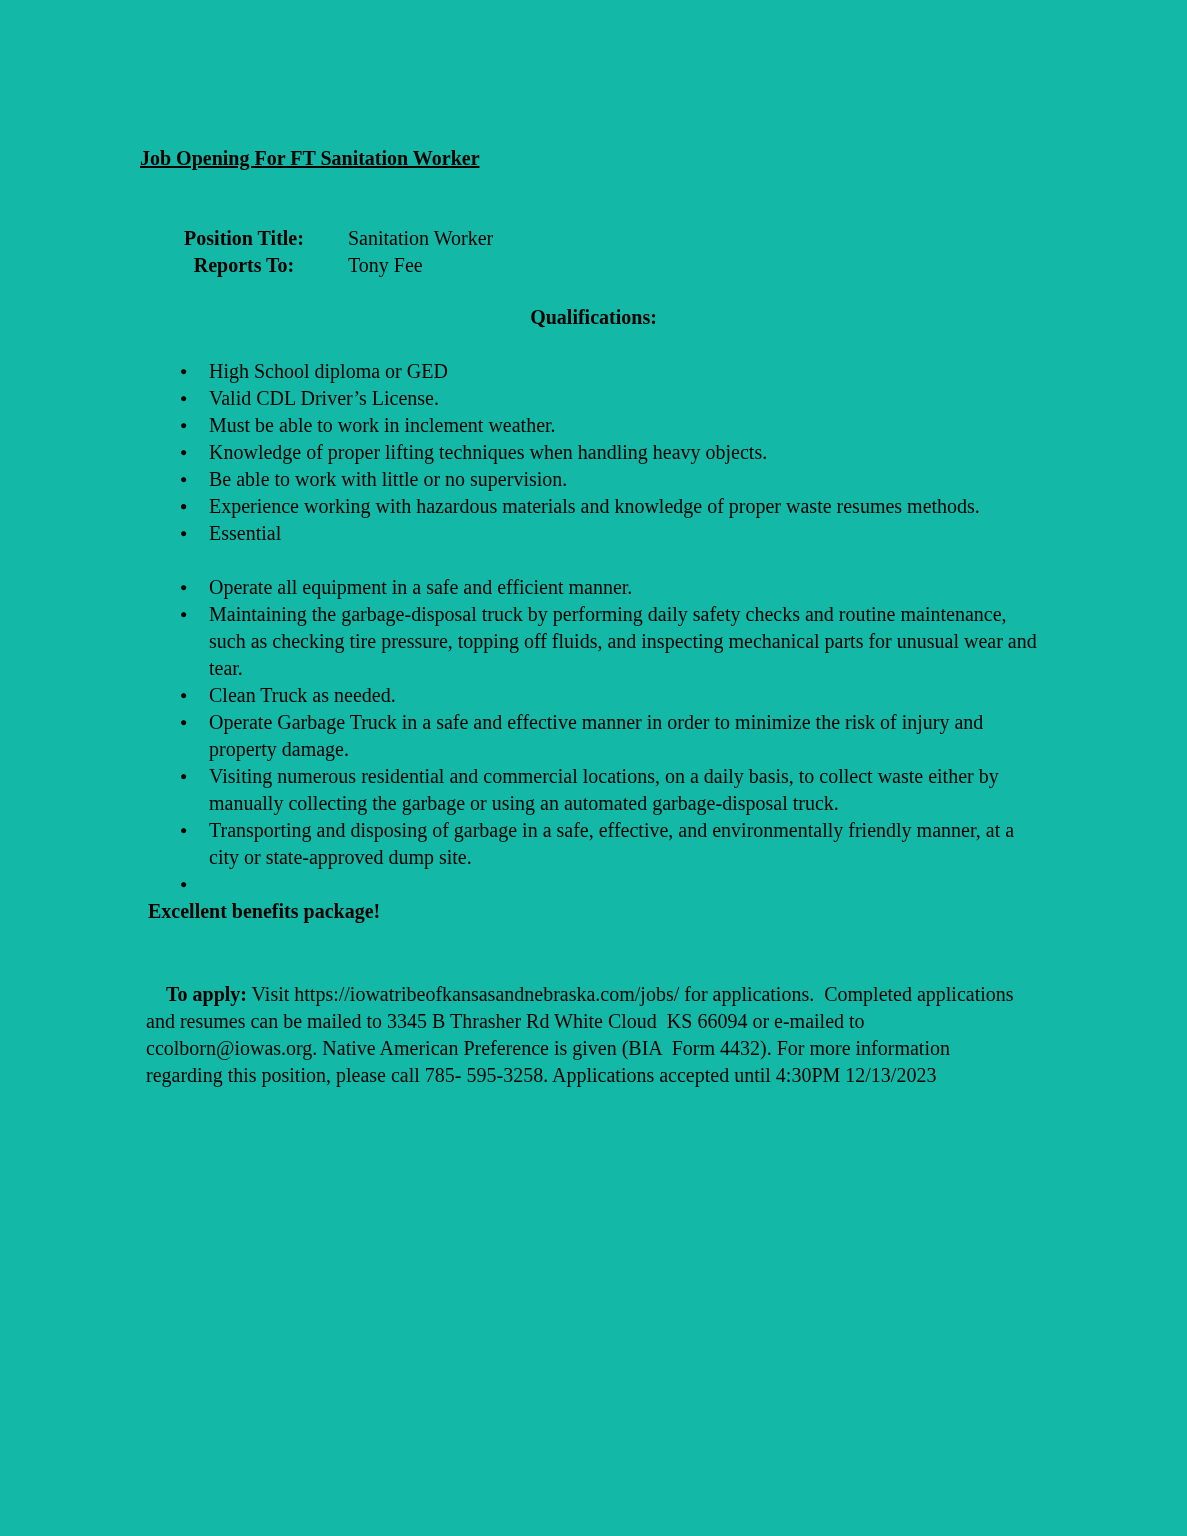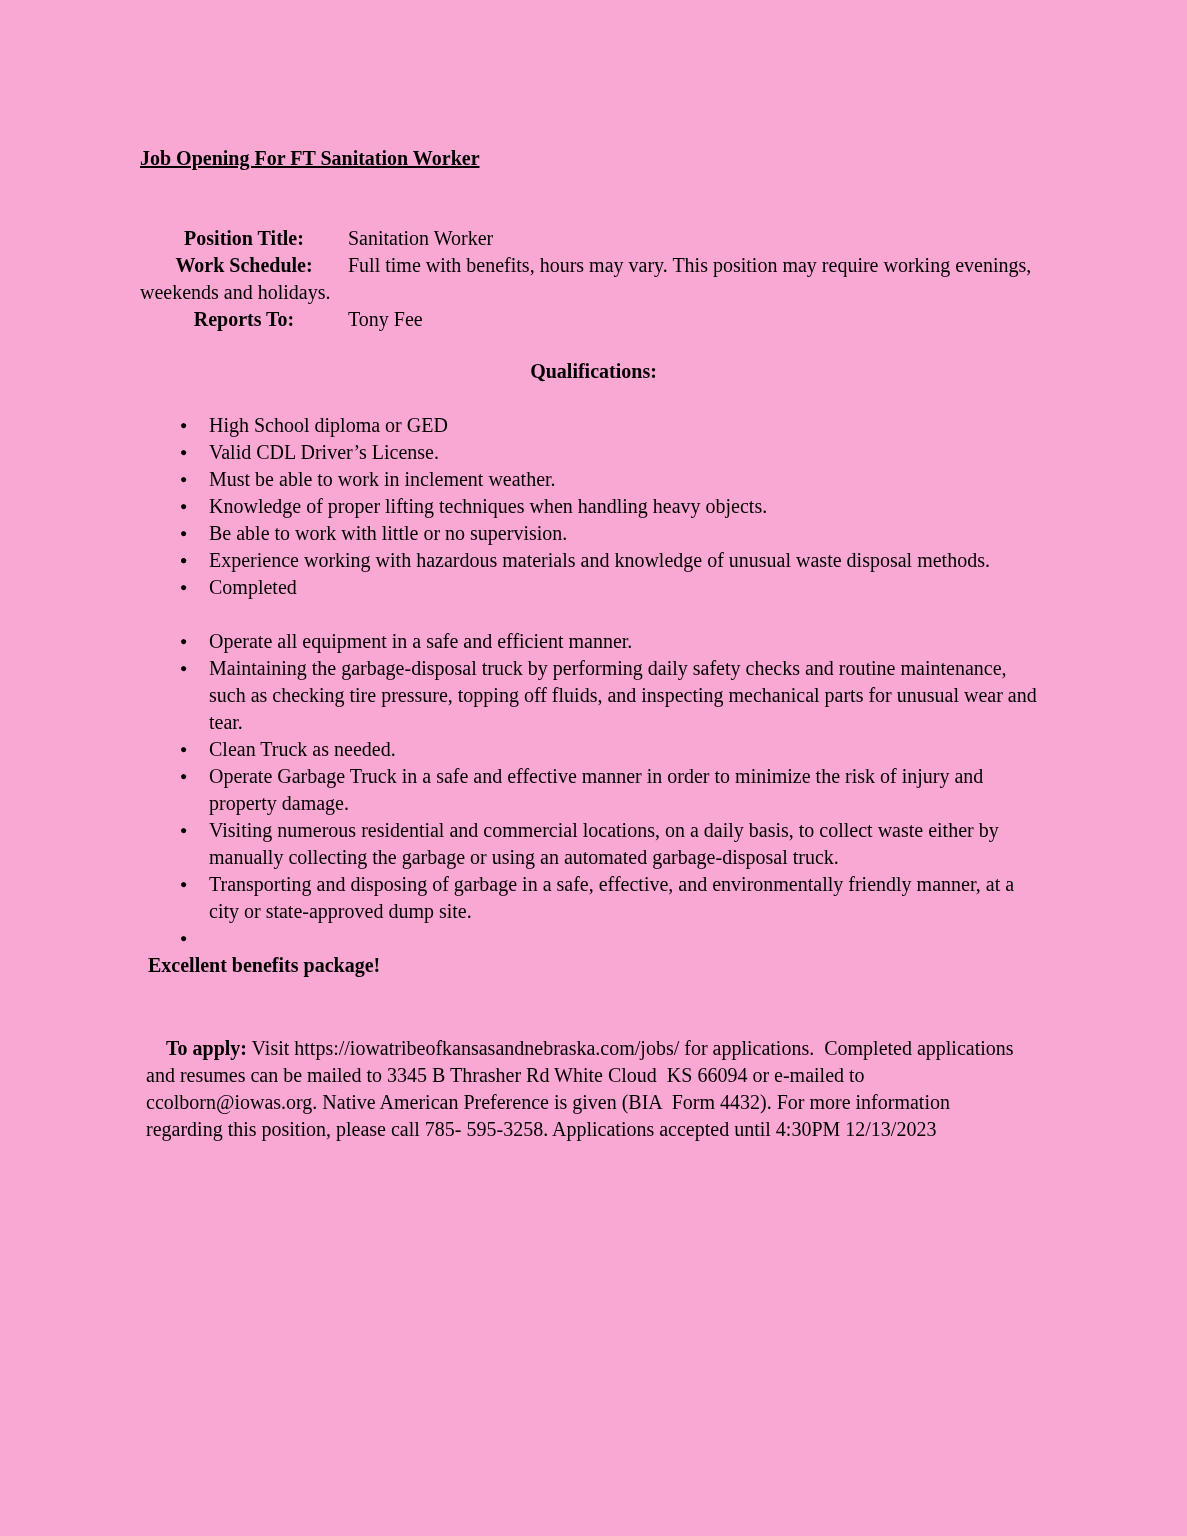--- a/index.html
+++ b/index.html
@@ -5,21 +5,21 @@
   html, body {
     margin: 0;
     padding: 0;
     background: #ffffff;
   }
   .page {
     position: relative;
     width: 1187px;
     height: 1536px;
     margin: 0 auto;
-    background: #f9a8d4;
+    background: #14b8a6;
     color: #000000;
     font-family: "Liberation Serif", "DejaVu Serif", serif;
     font-size: 20px;
     line-height: 27px;
     box-sizing: border-box;
     padding: 145px 140px 0 140px;
     overflow: hidden;
   }
   .doc-title {
     font-size: 20px;
@@ -77,38 +77,35 @@
 
 <div class="page">
 
   <h1 class="doc-title">Job Opening For FT Sanitation Worker</h1>
 
   <div class="meta">
     <p>
       <strong class="meta-label">Position Title:</strong><span>Sanitation Worker</span>
     </p>
     <p>
-      <strong class="meta-label">Work Schedule:</strong><span>Full time with benefits, hours may vary. This position may require working evenings, weekends and holidays.</span>
-    </p>
-    <p>
       <strong class="meta-label">Reports To:</strong><span>Tony Fee</span>
     </p>
   </div>
 
   <p class="section-heading">Qualifications:</p>
 
   <ul class="doc-list">
     <li><span class="bullet">●</span><span>High School diploma or GED</span></li>
     <li><span class="bullet">●</span><span>Valid CDL Driver’s License.</span></li>
     <li><span class="bullet">●</span><span>Must be able to work in inclement weather.</span></li>
     <li><span class="bullet">●</span><span>Knowledge of proper lifting techniques when handling heavy objects.</span></li>
     <li><span class="bullet">●</span><span>Be able to work with little or no supervision.</span></li>
     <li><span class="bullet">●</span></li>
-    <li><span class="bullet">●</span><span>Experience working with hazardous materials and knowledge of unusual waste disposal methods.</span></li>
-    <li><span class="bullet">●</span><span>Completed</span></li>
+    <li><span class="bullet">●</span><span>Experience working with hazardous materials and knowledge of proper waste resumes methods.</span></li>
+    <li><span class="bullet">●</span><span>Essential</span></li>
   </ul>
 
 
   <ul class="doc-list">
     <li><span class="bullet">●</span><span>Operate all equipment in a safe and efficient manner.</span></li>
     <li><span class="bullet">●</span><span>Maintaining the garbage-disposal truck by performing daily safety checks and routine maintenance, such as checking tire pressure, topping off fluids, and inspecting mechanical parts for unusual wear and tear.</span></li>
     <li><span class="bullet">●</span><span>Clean Truck as needed.</span></li>
     <li><span class="bullet">●</span><span>Operate Garbage Truck in a safe and effective manner in order to minimize the risk of injury and property damage.</span></li>
     <li><span class="bullet">●</span><span>Visiting numerous residential and commercial locations, on a daily basis, to collect waste either by manually collecting the garbage or using an automated garbage-disposal truck.</span></li>
     <li><span class="bullet">●</span><span>Transporting and disposing of garbage in a safe, effective, and environmentally friendly manner, at a city or state-approved dump site.</span></li>

